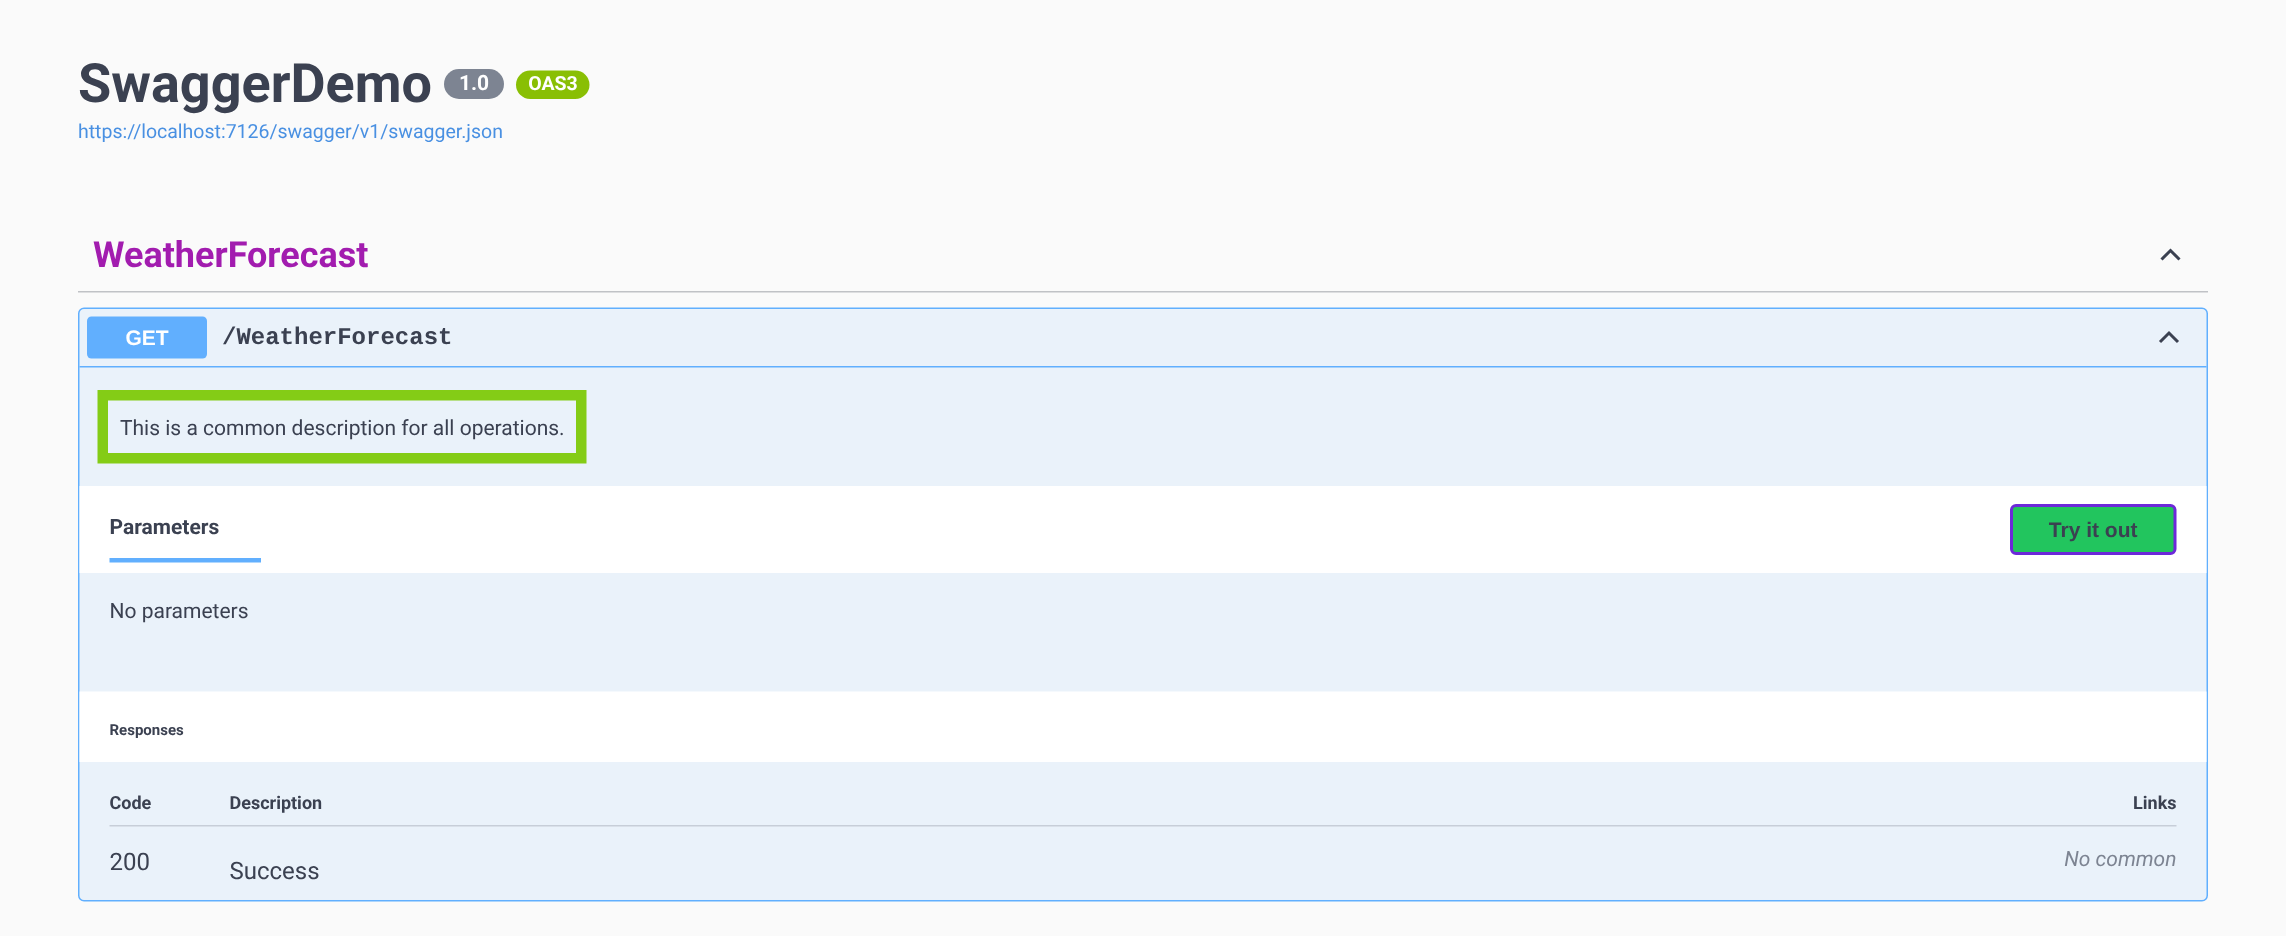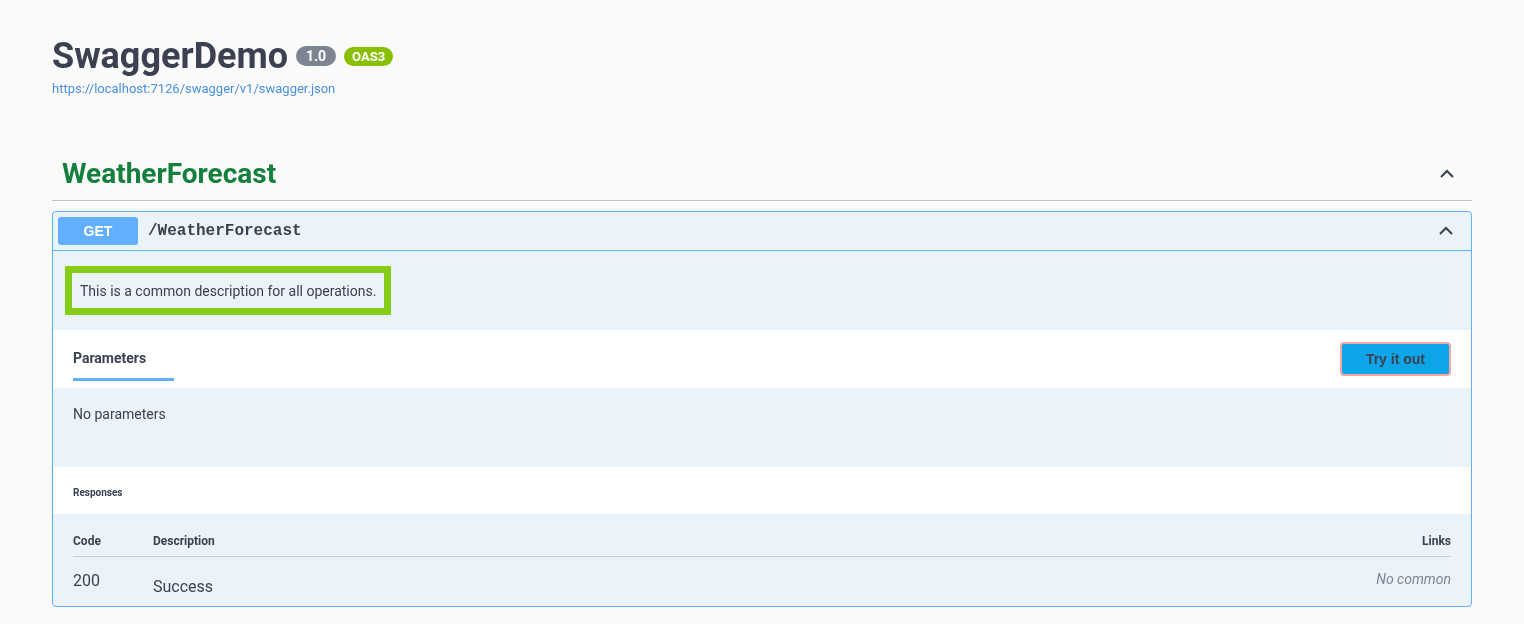--- a/index.html
+++ b/index.html
@@ -61,23 +61,23 @@
     }
     .tag-header {
       display: flex;
       align-items: center;
       justify-content: space-between;
       padding: 10px 0;
       border-bottom: 1px solid rgba(59,65,81,0.3);
       cursor: pointer;
     }
     .tag-name {
-      font-size: 28px;
-      font-weight: 700;
-      color: #15803d;
+      font-size: 24px;
+      font-weight: 700;
+      color: #a21caf;
       padding-left: 10px;
     }
     .chevron {
       width: 20px;
       height: 20px;
       margin-right: 15px;
     }
     .operation {
       margin-top: 10px;
       border: 1px solid #61affe;
@@ -138,22 +138,22 @@
       font-size: 14px;
       font-weight: 700;
       color: #3b4151;
       padding-bottom: 12px;
       border-bottom: 3px solid #61affe;
       margin-bottom: -12px;
       padding-left: 0;
       padding-right: 28px;
     }
     .try-button {
-      background: #0ea5e9;
-      border: 2px solid #fca5a5;
+      background: #22c55e;
+      border: 2px solid #6d28d9;
       color: #3b4151;
       font-size: 14px;
       font-weight: 700;
       padding: 7px 24px;
       border-radius: 4px;
       cursor: pointer;
     }
     .no-params {
       padding: 18px 20px 45px;
       font-size: 14px;

